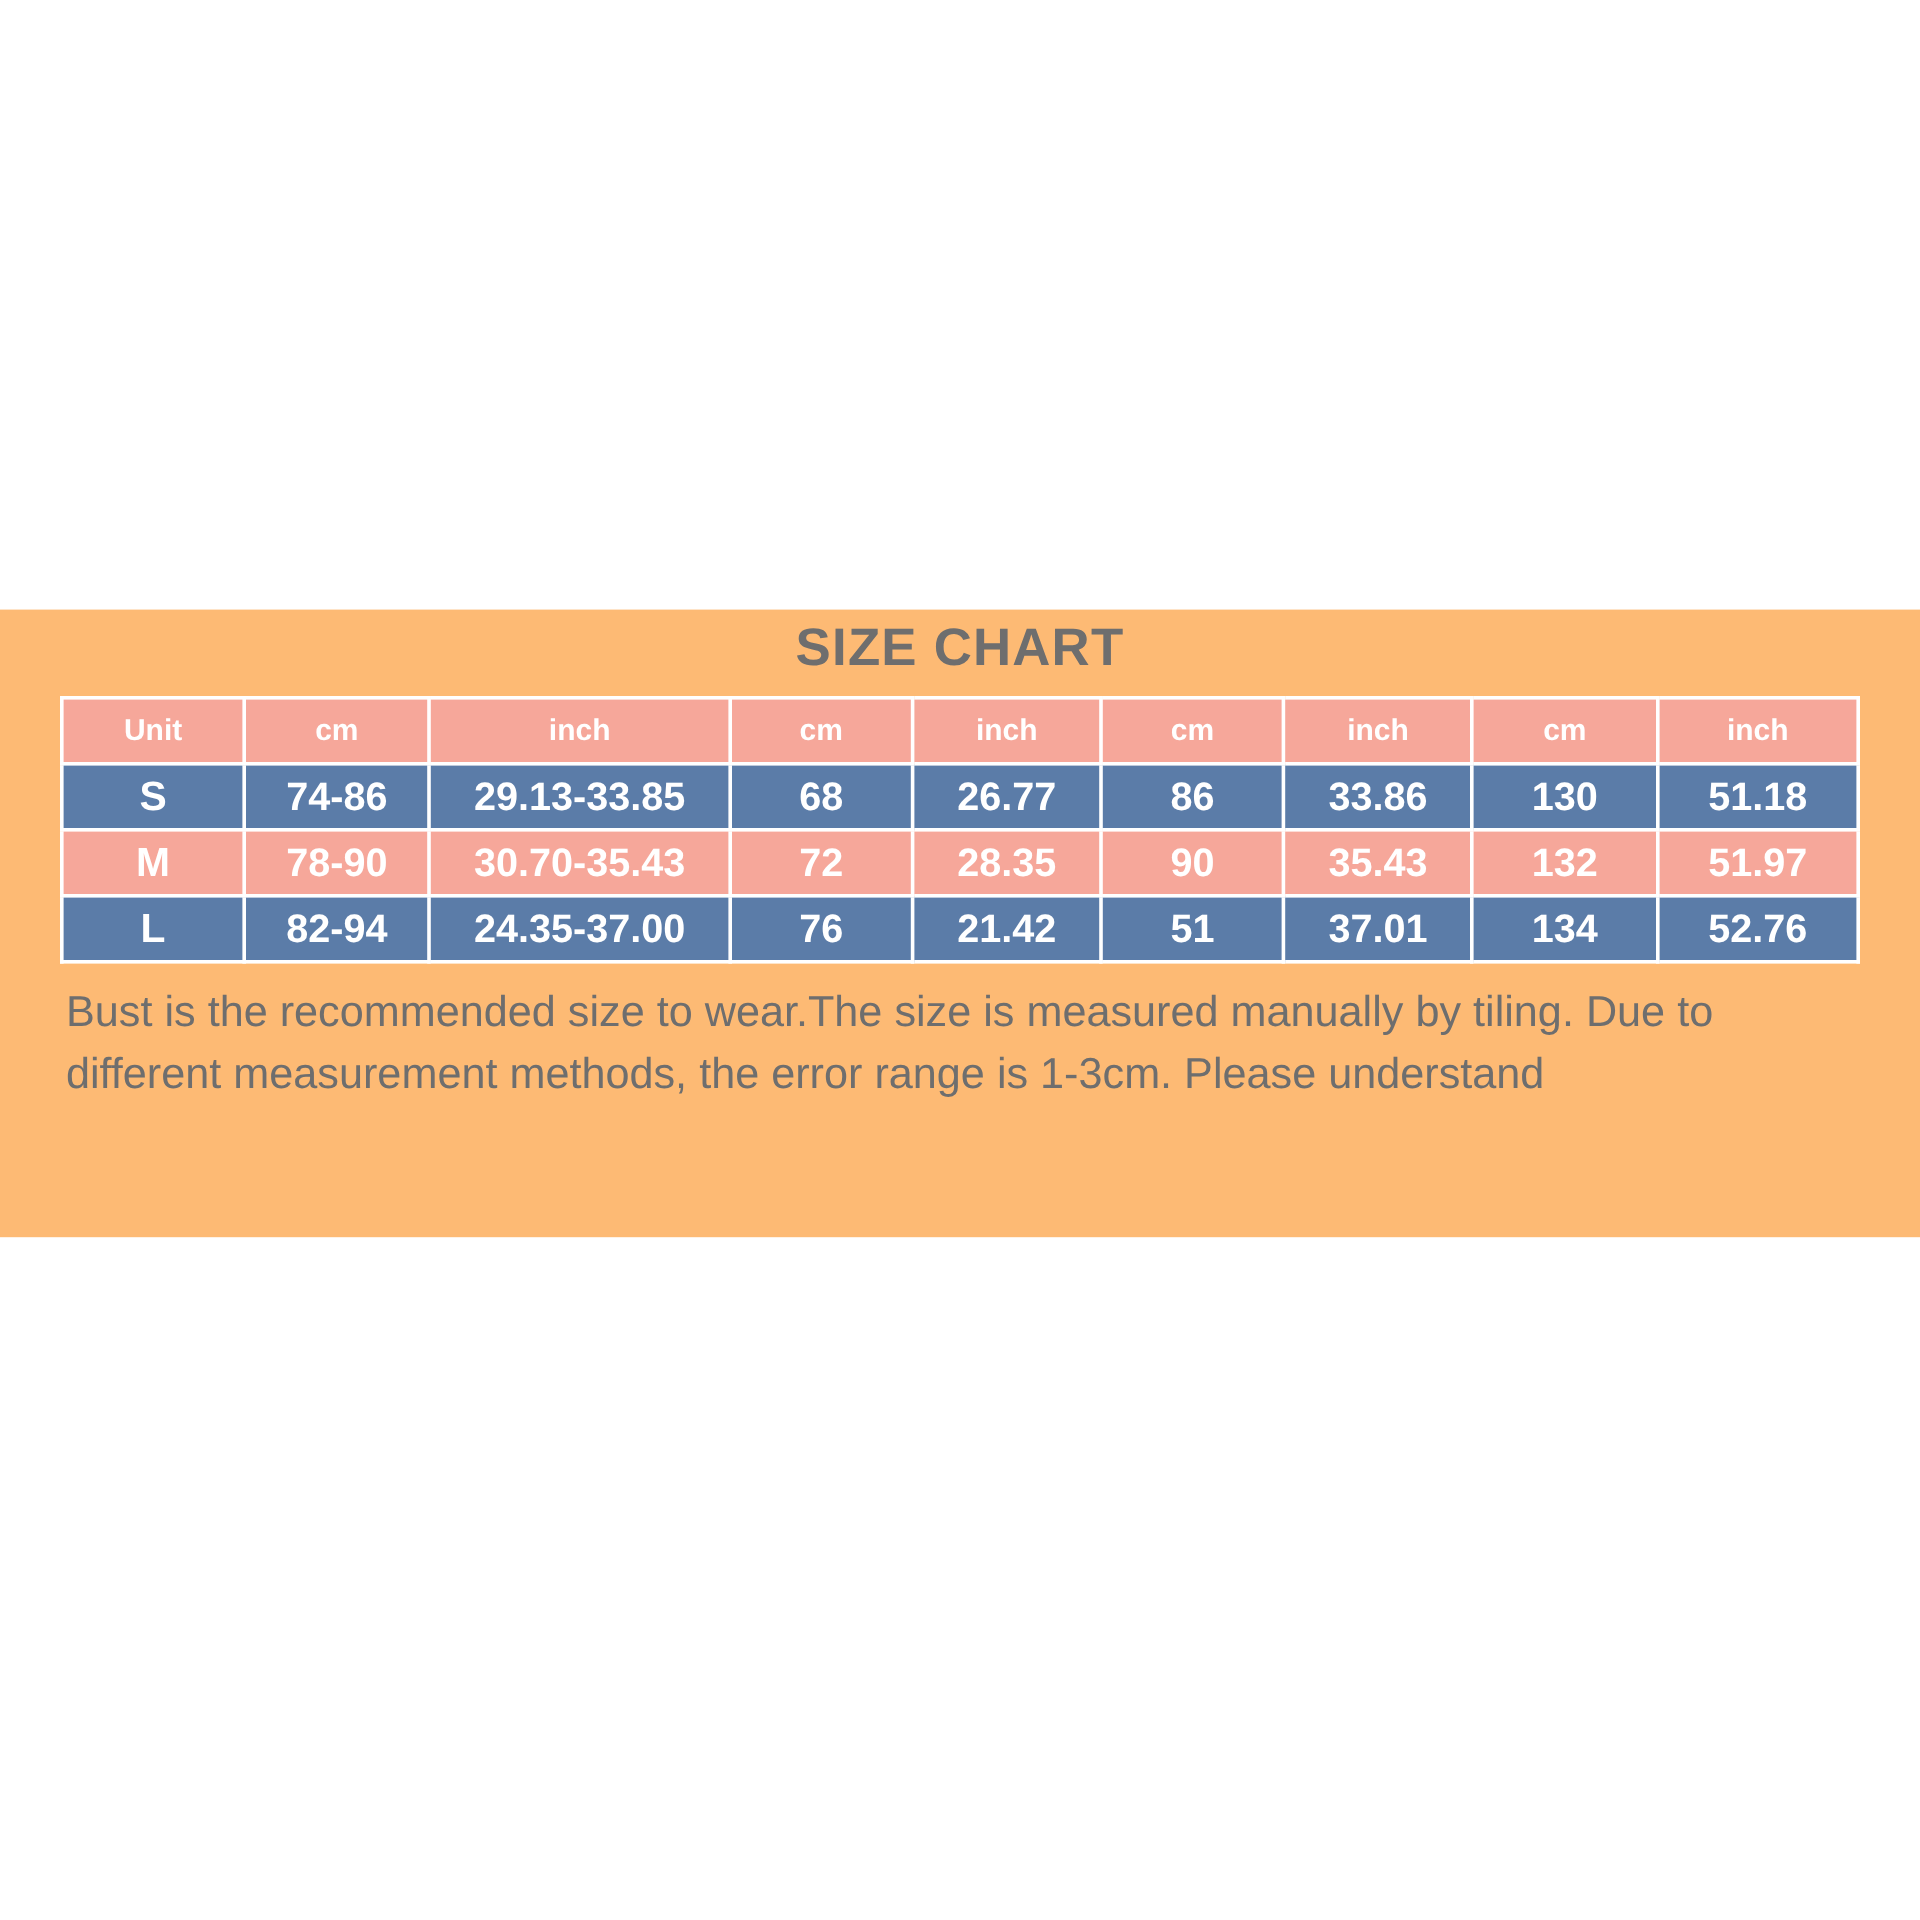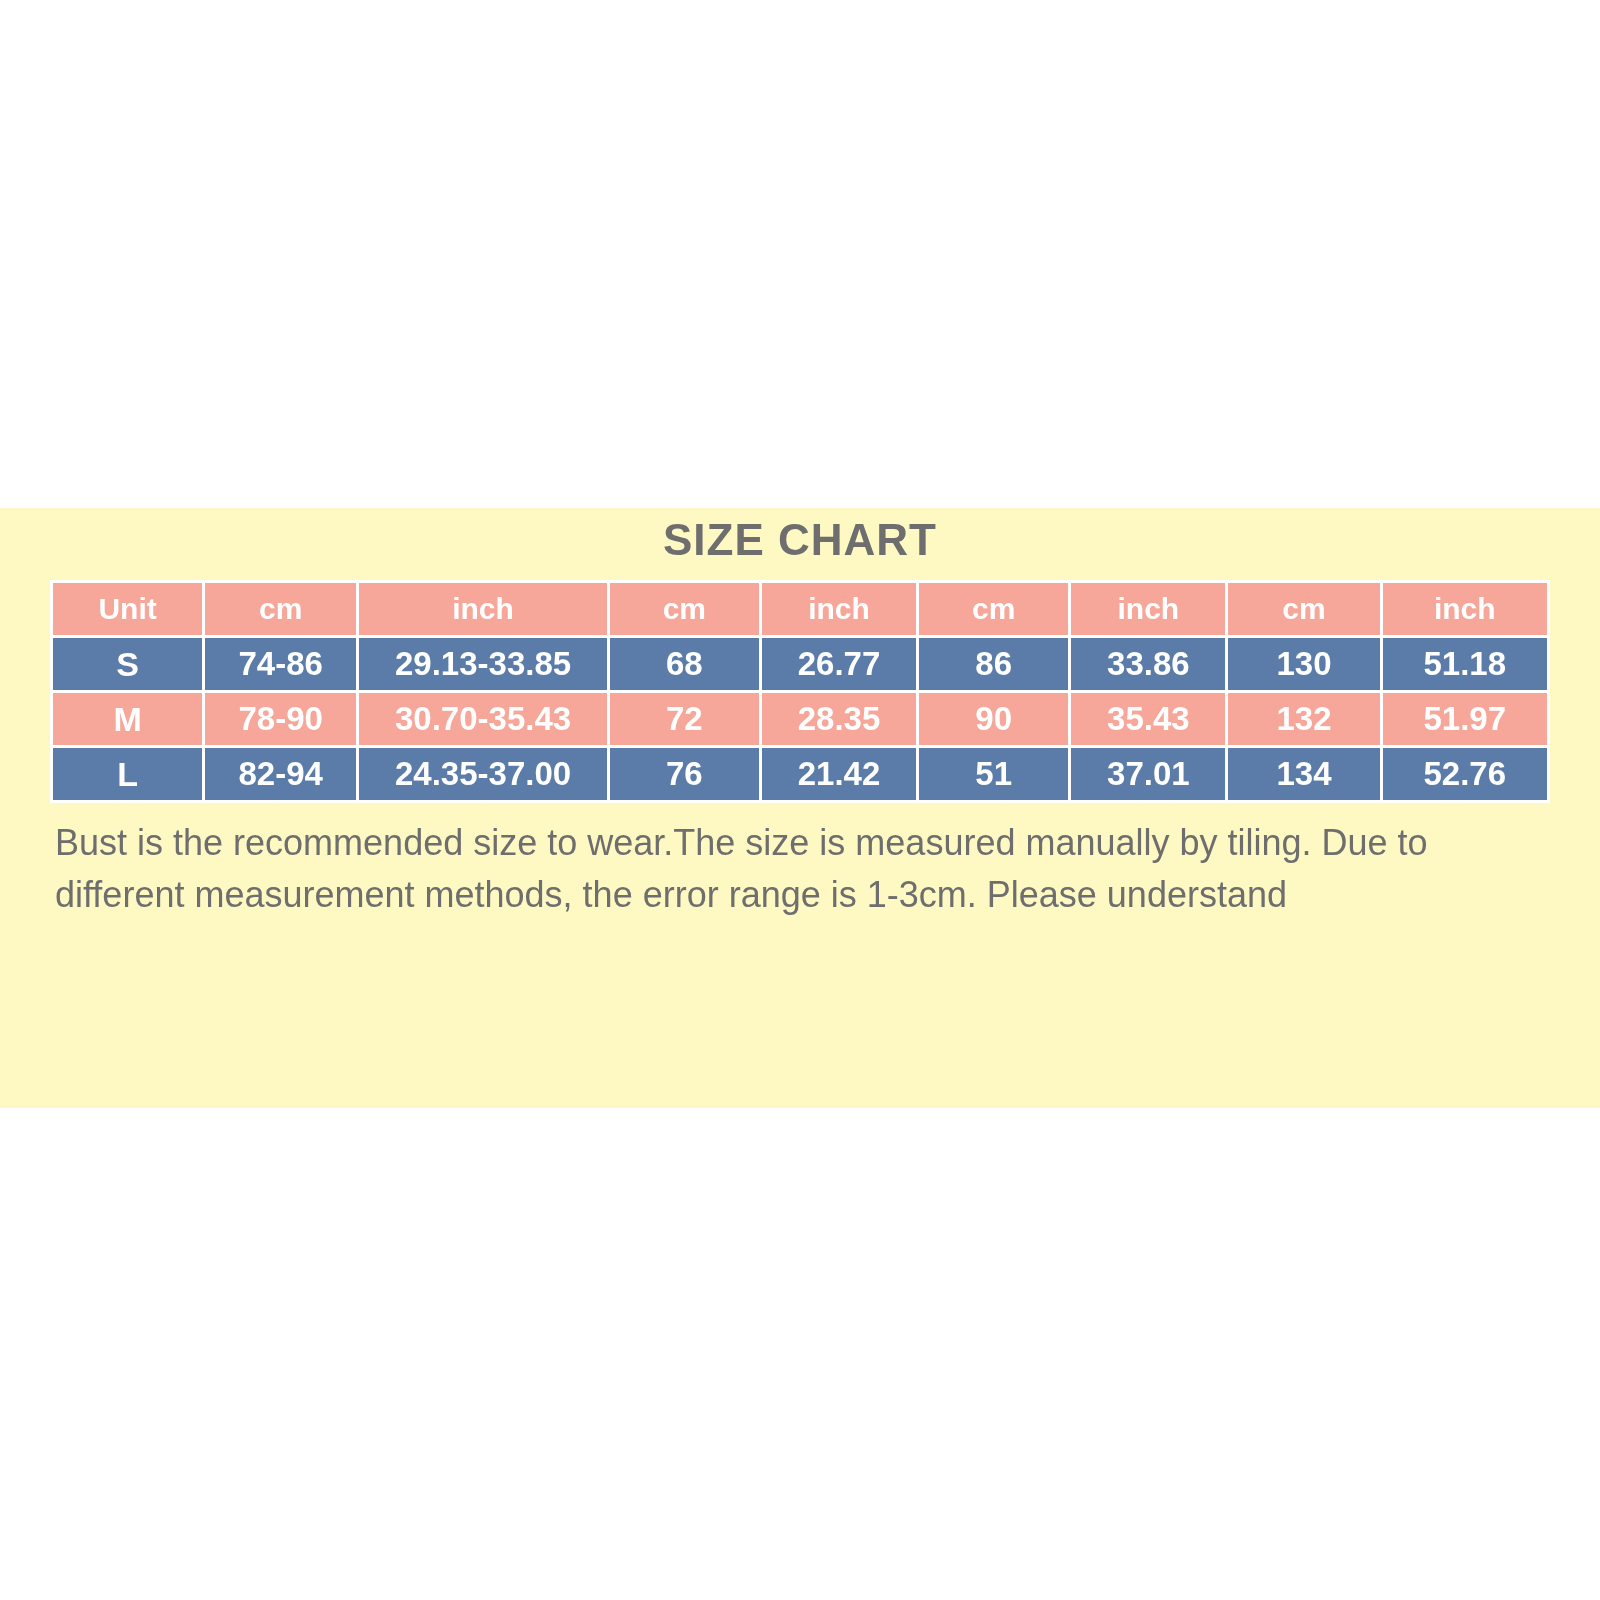--- a/index.html
+++ b/index.html
@@ -17,22 +17,22 @@
     position: relative;
     width: 1600px;
     height: 1600px;
     background: #ffffff;
   }
   .panel {
     position: absolute;
     left: 0;
     top: 508px;
     width: 1600px;
-    height: 600px;
-    background: #fef9c3;
+    height: 523px;
+    background: #fdba74;
     box-sizing: border-box;
   }
   .chart-title {
     text-align: center;
     font-size: 44px;
     font-weight: bold;
     color: #6e6e6e;
     letter-spacing: 1px;
     padding-top: 10px;
     line-height: 1.0;
@@ -51,21 +51,21 @@
     font-weight: bold;
     padding: 0;
     height: 52px;
     vertical-align: middle;
     white-space: nowrap;
   }
   .blue { background: #5b7ca8; }
   .pink { background: #f6a79a; }
   .h-size { font-size: 34px; }
   .h-group { font-size: 34px; }
-  .unit-cell { font-size: 30px; }
+  .unit-cell { font-size: 25px; }
   .data-cell { font-size: 33px; }
   .size-label { font-size: 34px; }
 
   col.c-size { width: 150px; }
   col.c-cm { width: 152px; }
   col.c-in { width: 247px; }
   col.c-cm2 { width: 150px; }
   col.c-in2 { width: 155px; }
   col.c-cm3 { width: 150px; }
   col.c-in3 { width: 155px; }

